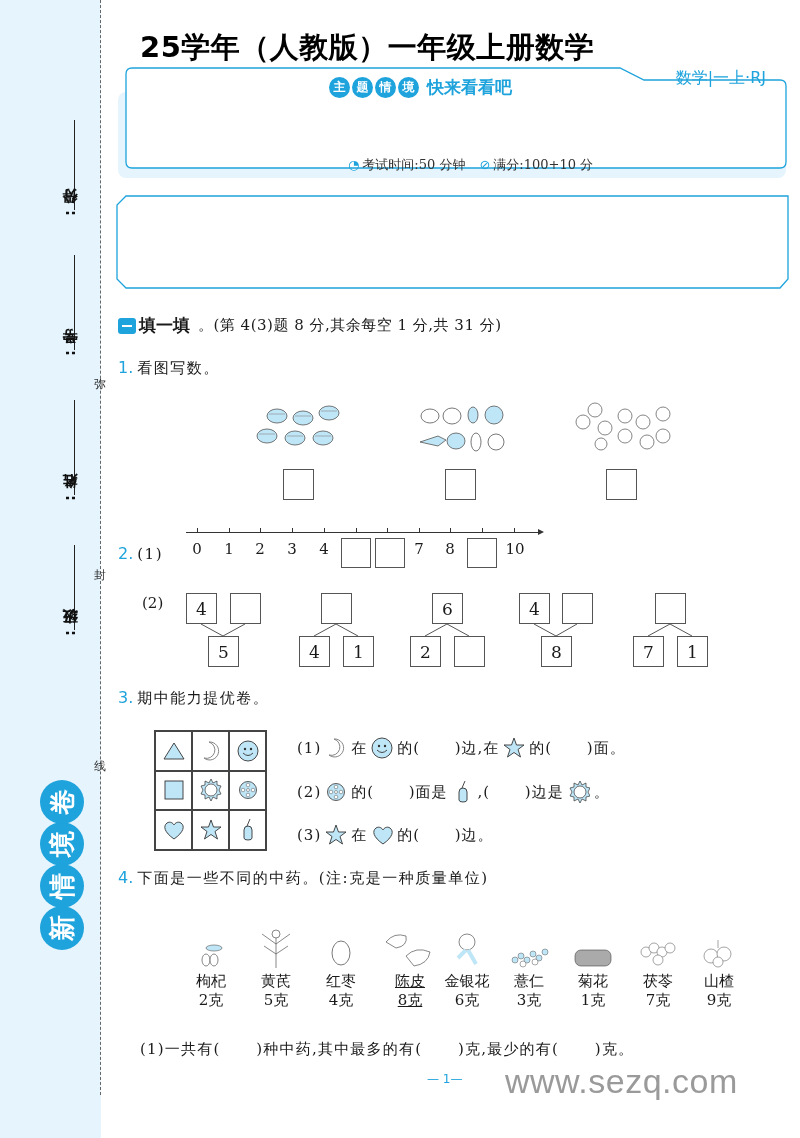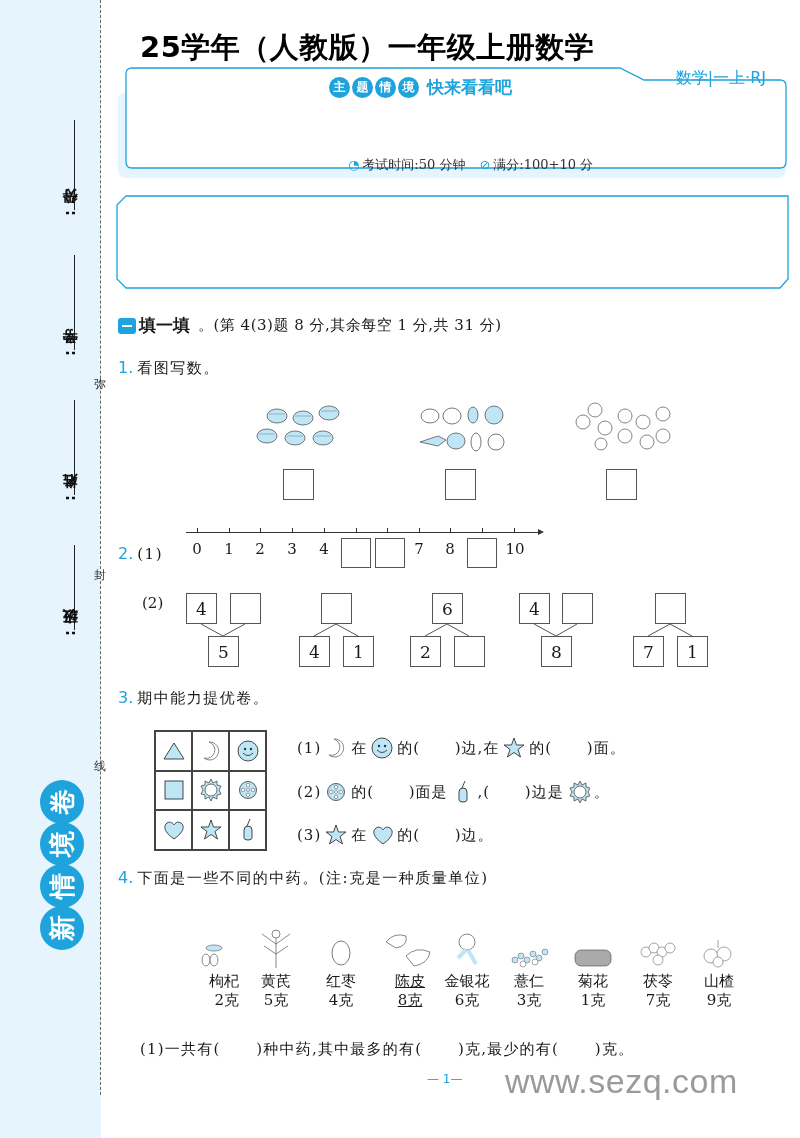--- a/index.html
+++ b/index.html
@@ -369,21 +369,21 @@
   <span class="ico"><svg width="24" height="22">
         <path d="M12 20 C2 13 1 7 5 4 C8 2 11 4 12 6 C13 4 16 2 19 4 C23 7 22 13 12 20 Z" fill="#bfe6f7" stroke="#333" stroke-width="0.9"></path>
       </svg></span>
   <span>的(      )边。</span>
 </div>
 
 <div class="q-title" style="top:868px;">
   <span class="qn">4.</span><span>下面是一些不同的中药。(注:克是一种质量单位)</span>
 </div>
 
-<div class="herb" style="left:183px;text-align:right;">
+<div class="herb" style="left:183px;">
   <div class="pic">
       <svg width="30" height="26">
         <g stroke="#555" stroke-width="0.7" fill="#fff">
           <ellipse cx="10" cy="18" rx="4" ry="6"></ellipse>
           <ellipse cx="18" cy="18" rx="4" ry="6"></ellipse>
         </g>
         <ellipse cx="18" cy="6" rx="8" ry="3" fill="#bfe6f7" stroke="#555" stroke-width="0.6"></ellipse>
       </svg>
     </div>
   <div class="nm">枸杞</div>

